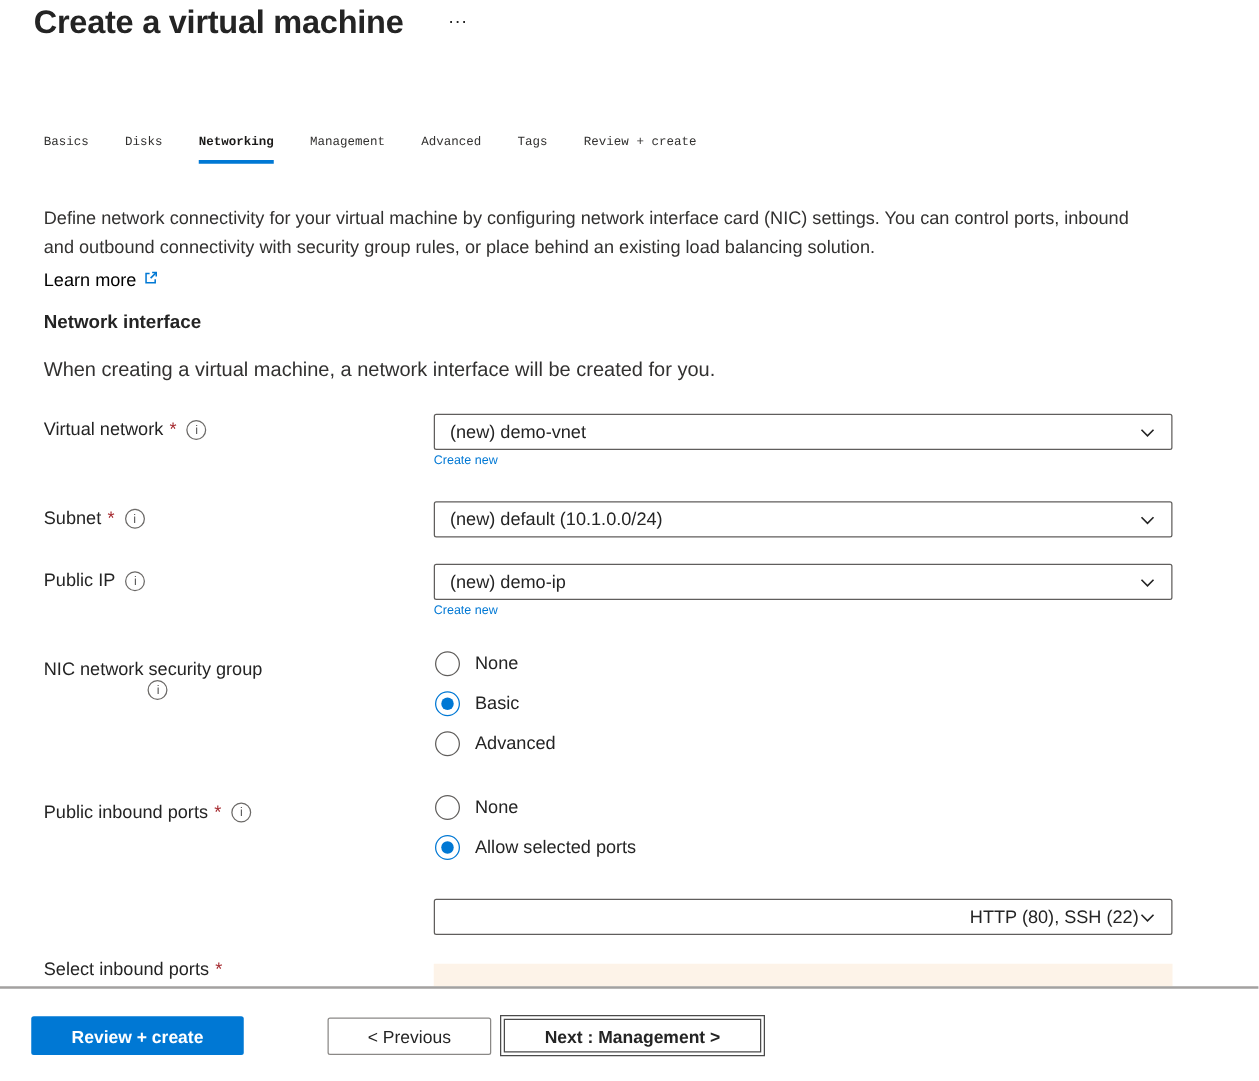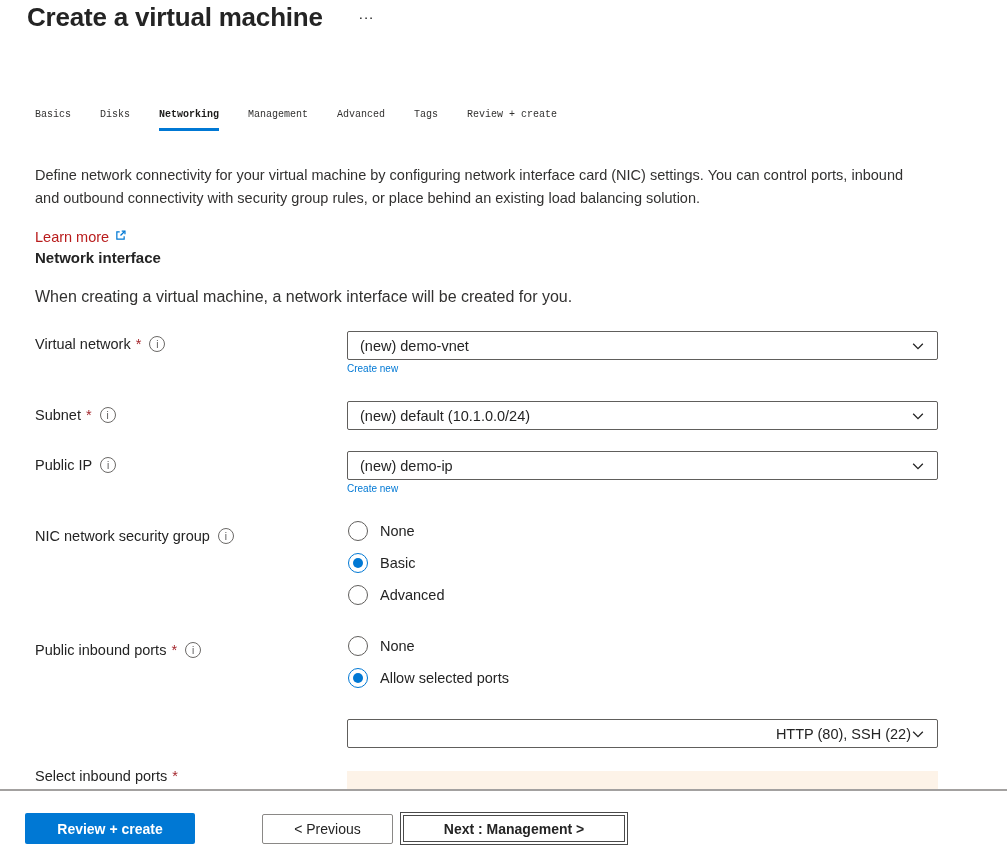--- a/index.html
+++ b/index.html
@@ -24,21 +24,21 @@
   
   .tabs { position: absolute; left: 35px; top: 109px; display: flex; gap: 29px; }
   .tab {
     font-size: 10px; color: #323130; padding-bottom: 8px; cursor: pointer;
     border-bottom: 3px solid transparent; white-space: nowrap; font-family: Liberation Mono, monospace;
   }
   .tab.active { font-weight: 700; color: #1b1a19; border-bottom-color: #0078d4; }
 
   
   .intro { position: absolute; left: 35px; top: 164px; width: 884px; font-size: 14.5px; line-height: 23px; color: #323130; }
-  .learn-more { display: inline-flex; align-items: center; gap: 5px; color: #b91c1c; text-decoration: none; cursor: pointer; margin-top: 16px; }
+  .learn-more { display: inline-flex; align-items: center; gap: 5px; color: #000000; text-decoration: none; cursor: pointer; margin-top: 4px; }
   .learn-more svg { margin-top: 1px; }
 
   
   .section-heading { position: absolute; left: 35px; top: 249px; font-size: 15px; font-weight: 700; color: #242424; }
   .section-sub { position: absolute; left: 35px; top: 288px; font-size: 16px; color: #323130; }
 
   
   .field-label {
     position: absolute; left: 35px; display: flex; align-items: center;
     font-size: 14.5px; color: #242424;
@@ -80,21 +80,21 @@
   .btn { font-family: inherit; cursor: pointer; border-radius: 2px; font-size: 14px; }
   .btn-primary {
     position: absolute; left: 25px; top: 813px; width: 170px; height: 31px;
     background: #0078d4; color: #ffffff; font-weight: 700; border: none;
   }
   .btn-previous {
     position: absolute; left: 262px; top: 814px; width: 131px; height: 30px;
     background: #ffffff; color: #242424; border: 1px solid #8a8886;
   }
   .btn-next {
-    position: absolute; left: 400px; top: 812px; width: 228px; height: 33px;
+    position: absolute; left: 400px; top: 812px; width: 212px; height: 33px;
     background: #ffffff; color: #242424; font-weight: 700; border: 1px solid #4a4a4a; border-radius: 0;
   }
   .btn-next::after {
     content: ""; position: absolute; left: 2px; right: 2px; top: 2px; bottom: 2px;
     border: 1px solid #4a4a4a; pointer-events: none;
   }
 </style>
 </head>
 <body>
 
@@ -169,21 +169,21 @@
   <div class="select-box" style="top:451px;">
     <span>(new) demo-ip</span>
     <span class="chev">
       <svg width="14" height="14" viewBox="0 0 16 16">
           <path d="M2.5 5.5 L8 11 L13.5 5.5" fill="none" stroke="#242424" stroke-width="1.5"></path>
         </svg>
     </span>
   </div>
   <a class="create-new" style="top:483px;">Create new</a>
 
-  <div class="field-label" style="top:528px;">
+  <div class="field-label" style="top:528px;flex-direction:column;">
     <span>NIC network security group</span>
     <span class="info-icon">i</span>
   </div>
   <div class="radio-row" style="top:521px;">
     <span class="radio">
         <span class="dot"></span>
       </span>
     <span class="radio-label">None</span>
   </div>
   <div class="radio-row" style="top:553px;">

